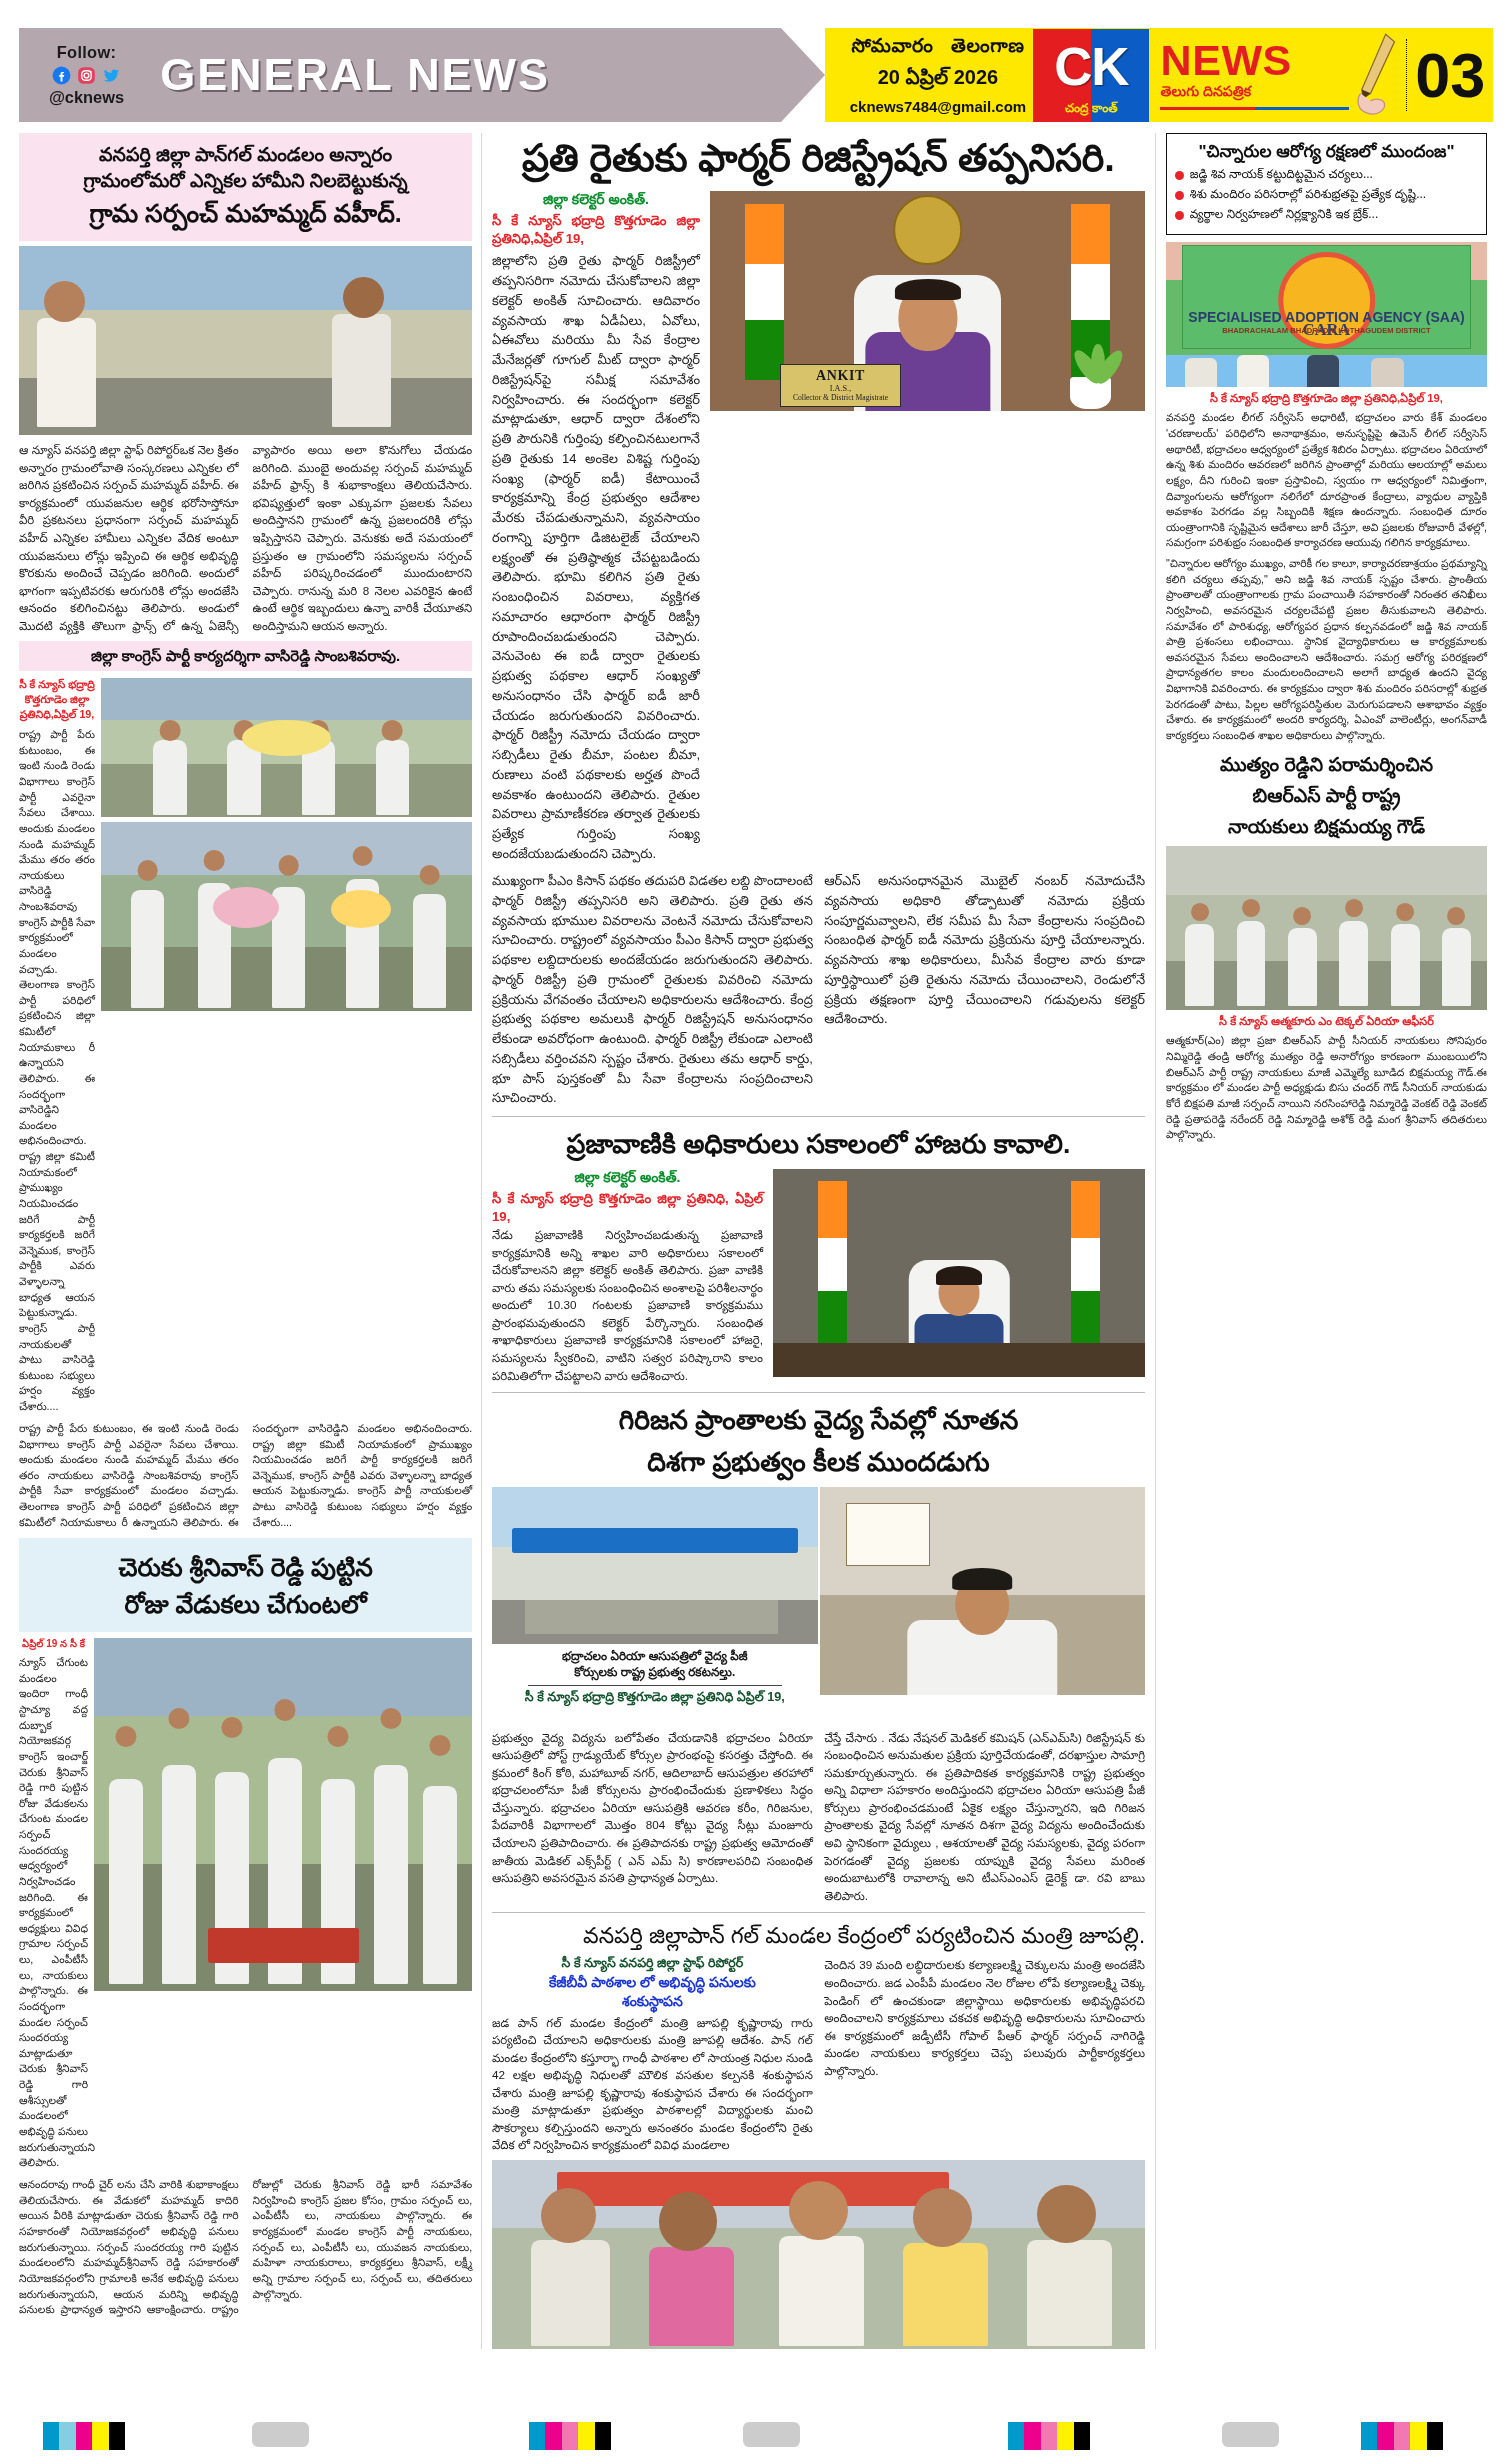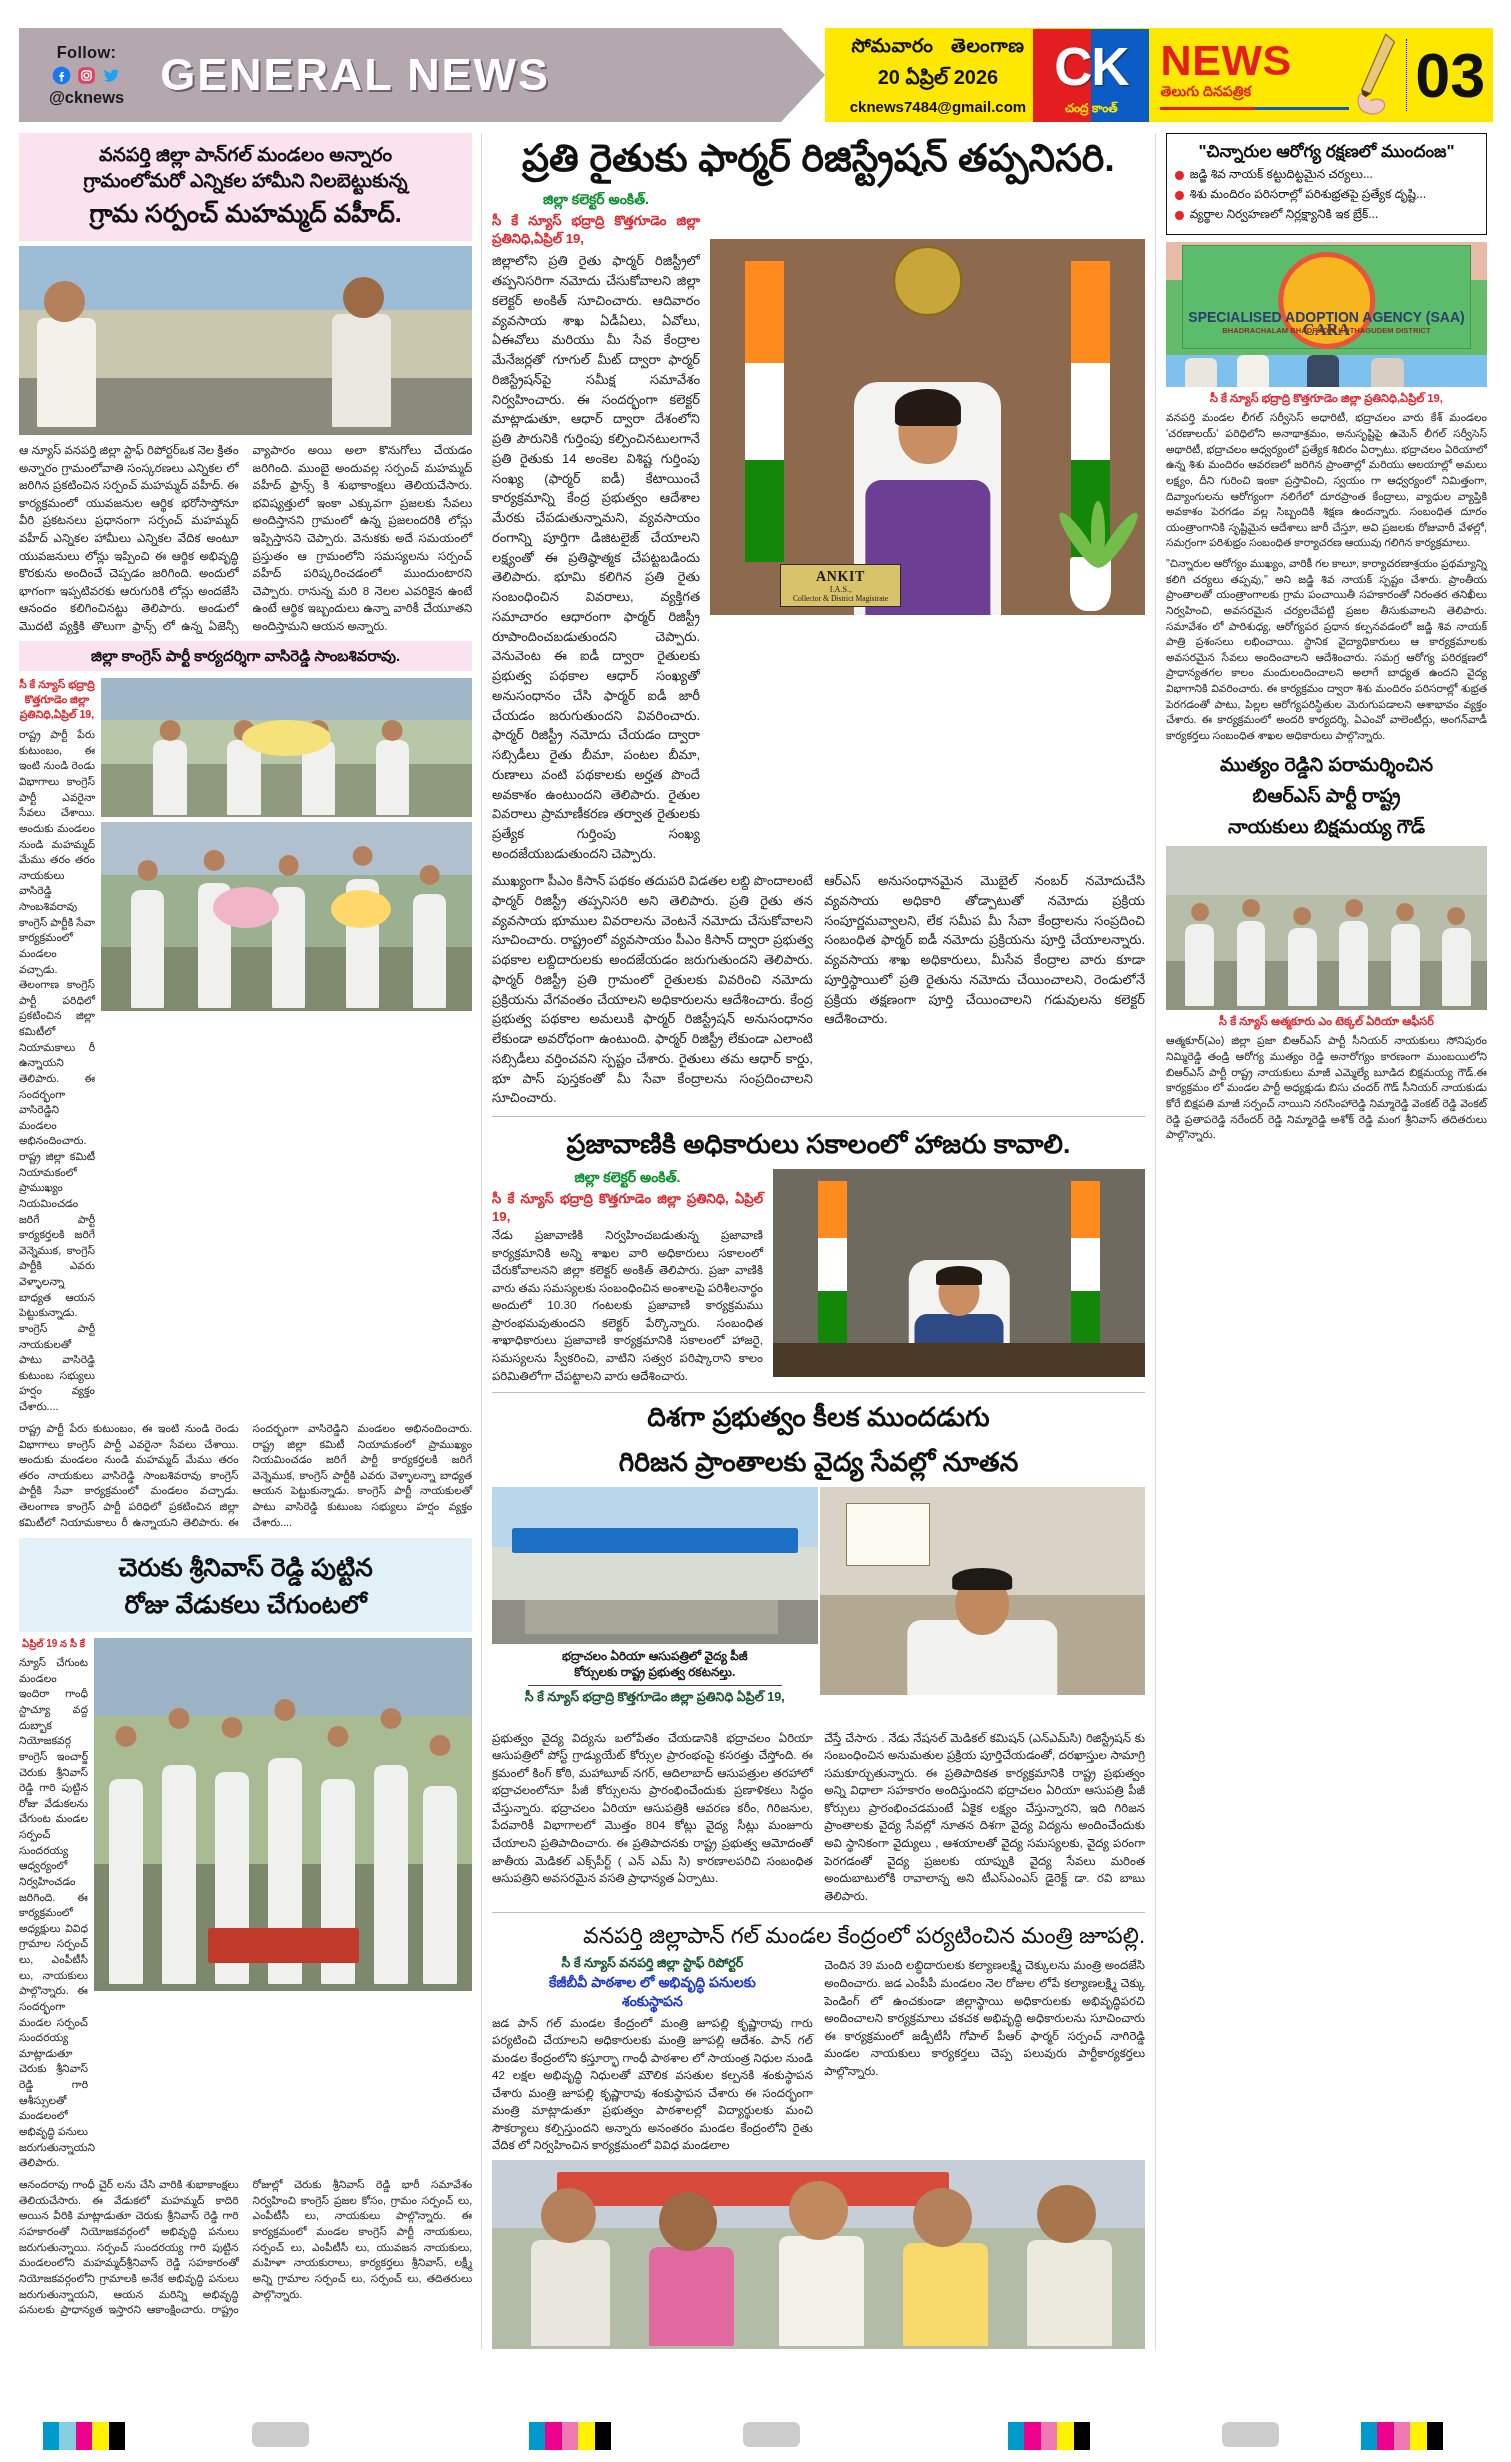--- a/index.html
+++ b/index.html
@@ -317,21 +317,21 @@
 
       <div class="mainhead hl-tel">ప్రతి రైతుకు ఫార్మర్ రిజిస్ట్రేషన్ తప్పనిసరి.</div>
 
       <div style="display:flex;gap:10px;">
         <div style="width:208px;">
           <div class="green-sub">జిల్లా కలెక్టర్ అంకిత్.</div>
           <div class="byline-red">సీ కే న్యూస్ భద్రాద్రి కొత్తగూడెం జిల్లా ప్రతినిధి,ఏప్రిల్ 19,</div>
           <div class="body-tel" style="margin-top:1.9px;">జిల్లాలోని ప్రతి రైతు ఫార్మర్ రిజిస్ట్రీలో తప్పనిసరిగా నమోదు చేసుకోవాలని జిల్లా కలెక్టర్ అంకిత్ సూచించారు. ఆదివారం వ్యవసాయ శాఖ ఏడీఏలు, ఏవోలు, ఏఈవోలు మరియు మీ సేవ కేంద్రాల మేనేజర్లతో గూగుల్ మీట్ ద్వారా ఫార్మర్ రిజిస్ట్రేషన్‌పై సమీక్ష సమావేశం నిర్వహించారు. ఈ సందర్భంగా కలెక్టర్ మాట్లాడుతూ, ఆధార్ ద్వారా దేశంలోని ప్రతి పౌరునికి గుర్తింపు కల్పించినటులగానే ప్రతి రైతుకు 14 అంకెల విశిష్ట గుర్తింపు సంఖ్య (ఫార్మర్ ఐడీ) కేటాయించే కార్యక్రమాన్ని కేంద్ర ప్రభుత్వం ఆదేశాల మేరకు చేపడుతున్నామని, వ్యవసాయం రంగాన్ని పూర్తిగా డిజిటలైజ్ చేయాలని లక్ష్యంతో ఈ ప్రతిష్ఠాత్మక చేపట్టబడిందు తెలిపారు. భూమి కలిగిన ప్రతి రైతు సంబంధించిన వివరాలు, వ్యక్తిగత సమాచారం ఆధారంగా ఫార్మర్ రిజిస్ట్రీ రూపాందించబడుతుందని చెప్పారు. వెనువెంట ఈ ఐడీ ద్వారా రైతులకు ప్రభుత్వ పథకాల ఆధార్ సంఖ్యతో అనుసంధానం చేసి ఫార్మర్ ఐడీ జారీ చేయడం జరుగుతుందని వివరించారు. ఫార్మర్ రిజిస్ట్రీ నమోదు చేయడం ద్వారా సబ్సిడీలు రైతు బీమా, పంటల బీమా, రుణాలు వంటి పథకాలకు అర్హత పొందే అవకాశం ఉంటుందని తెలిపారు. రైతుల వివరాలు ప్రామాణీకరణ తర్వాత రైతులకు ప్రత్యేక గుర్తింపు సంఖ్య అందజేయబడుతుందని చెప్పారు.</div>
         </div>
         <div style="flex:1;">
-          <div class="photo ph-office2" style="height:376px;margin-top:48px;">
+          <div class="photo ph-office2" style="height:220px;">
             <div style="position:absolute;left:50%;transform:translateX(-50%);top:2%;width:16%;aspect-ratio:1;border-radius:50%;background:#c9a63a;border:2.5px solid #8a6a16;"></div>
             <div class="flagL"></div>
               <div class="flagR"></div>
             <div class="ph-person">
               <div class="chair"></div>
                 <div class="torso"></div>
               <div class="head"></div>
                 <div class="hair"></div>
             </div>
             <div class="nameplate">
@@ -374,22 +374,22 @@
               <div style="position:absolute;left:50%;transform:translateX(-50%);top:8%;width:32%;aspect-ratio:1/1.15;background:#c98e62;border-radius:50%;"></div>
               <div style="position:absolute;left:50%;transform:translateX(-50%);top:5%;width:36%;height:16%;background:#241a13;border-radius:50% 50% 10% 10%;"></div>
             </div>
             <div style="position:absolute;left:0;right:0;bottom:0;height:16%;background:#4b3a28;"></div>
           </div>
         </div>
       </div>
 
       <div class="hr-thin"></div>
 
+      <div class="subhead-big hl-tel">గిరిజన ప్రాంతాలకు వైద్య సేవల్లో నూతన</div>
       <div class="subhead-big hl-tel" style="margin-top:0">దిశగా ప్రభుత్వం కీలక ముందడుగు</div>
-      <div class="subhead-big hl-tel">గిరిజన ప్రాంతాలకు వైద్య సేవల్లో నూతన</div>
 
       <div style="display:flex;gap:2px;margin-top:7.6px;">
         <div style="flex:1;">
           <div class="photo ph-hosp" style="height:157px;">
             <div class="band"></div>
             <div style="position:absolute;left:10%;bottom:6%;width:78%;height:22%;background:#a6a699;"></div>
           </div>
           <div class="cap-tel">భద్రాచలం ఏరియా ఆసుపత్రిలో వైద్య పీజీ</div>
           <div class="cap-tel" style="margin-top:0">కోర్సులకు రాష్ట్ర ప్రభుత్వ రకటనల్తు.</div>
           <div class="rule"></div>

